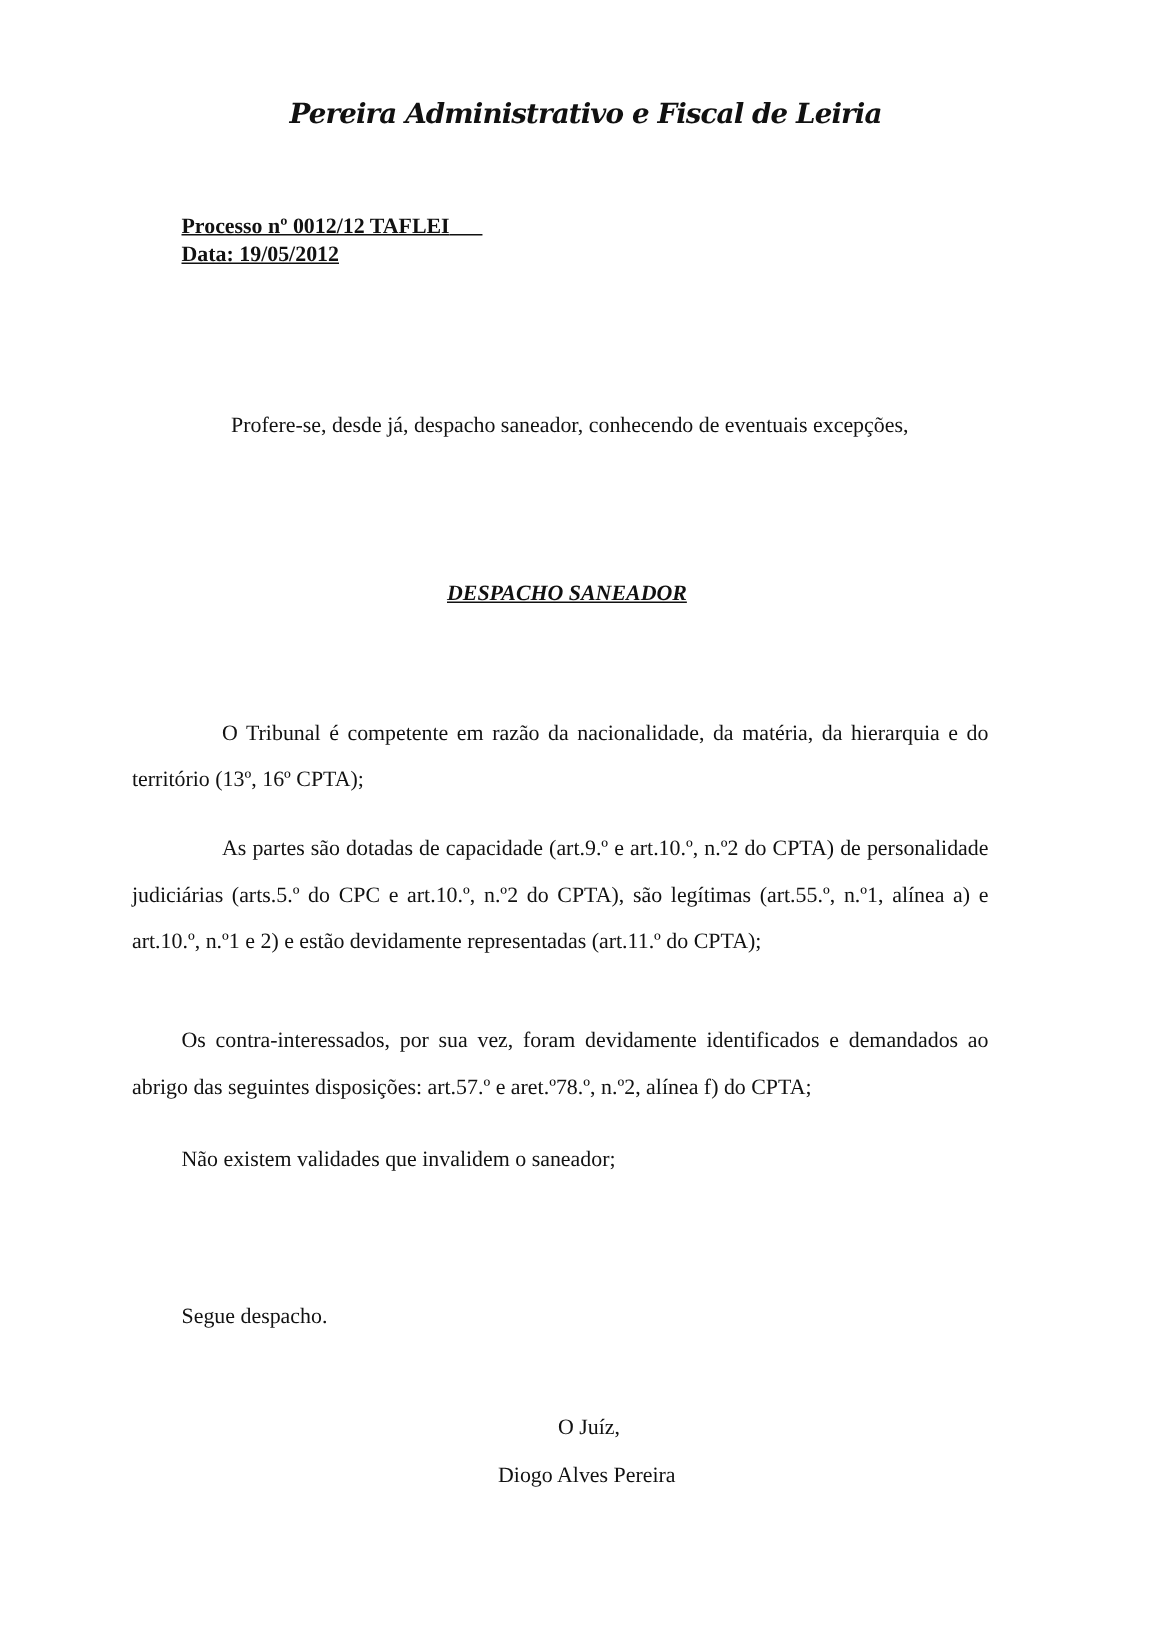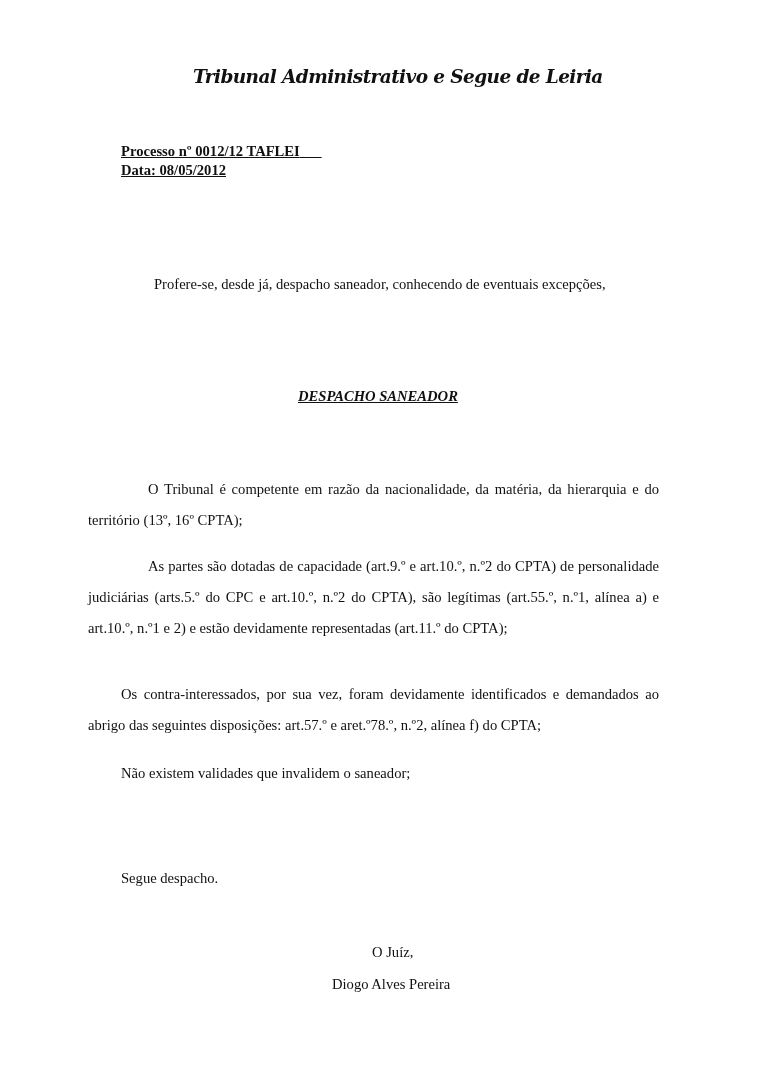--- a/index.html
+++ b/index.html
@@ -9,24 +9,24 @@
     .title { font-family: "DejaVu Serif", "Liberation Serif", serif; font-style: italic; font-weight: bold; font-size: 18.5px; letter-spacing: -0.6px; left: 193px; top: 66px; }
     .proc { font-weight: bold; text-decoration: underline; left: 121px; text-align: right; }
     .para { position: absolute; left: 88px; width: 571px; text-align: justify; line-height: 31px; }
     .para .ind { display: inline-block; width: 60px; }
     .heading { font-weight: bold; font-style: italic; text-decoration: underline; left: 298px; top: 388px; }
   </style>
 </head>
 <body>
 
 <div>
-  <div class="abs title">Tribunal Administrativo e Segue de Leiria</div>
+  <div class="abs title">Pereira Administrativo e Fiscal de Leiria</div>
 
   <div class="abs serif proc" style="top:143px;"><span>Processo nº 0012/12 TAFLEI</span><span>&nbsp;&nbsp;&nbsp;&nbsp;&nbsp;&nbsp;</span></div>
-  <div class="abs serif proc" style="top:162px;">Data: 08/05/2012</div>
+  <div class="abs serif proc" style="top:162px;">Data: 19/05/2012</div>
 
   <div class="abs serif" style="left:154px; top:276px;">Profere-se, desde já, despacho saneador, conhecendo de eventuais excepções,</div>
 
   <div class="abs serif heading">DESPACHO SANEADOR</div>
 
   <div class="para serif" style="top:474px;"><span class="ind"></span><span>O Tribunal é competente em razão da nacionalidade, da matéria, da hierarquia e do território (13º, 16º CPTA);</span></div>
 
   <div class="para serif" style="top:551px;"><span class="ind"></span><span>As partes são dotadas de capacidade (art.9.º e art.10.º, n.º2 do CPTA) de personalidade judiciárias (arts.5.º do CPC e art.10.º, n.º2 do CPTA), são legítimas (art.55.º, n.º1, alínea a) e art.10.º, n.º1 e 2) e estão devidamente representadas (art.11.º do CPTA);</span></div>
 
   <div class="para serif" style="top:679px;"><span class="ind" style="width:33px;"></span><span>Os contra-interessados, por sua vez, foram devidamente identificados e demandados ao abrigo das seguintes disposições: art.57.º e aret.º78.º, n.º2, alínea f) do CPTA;</span></div>

